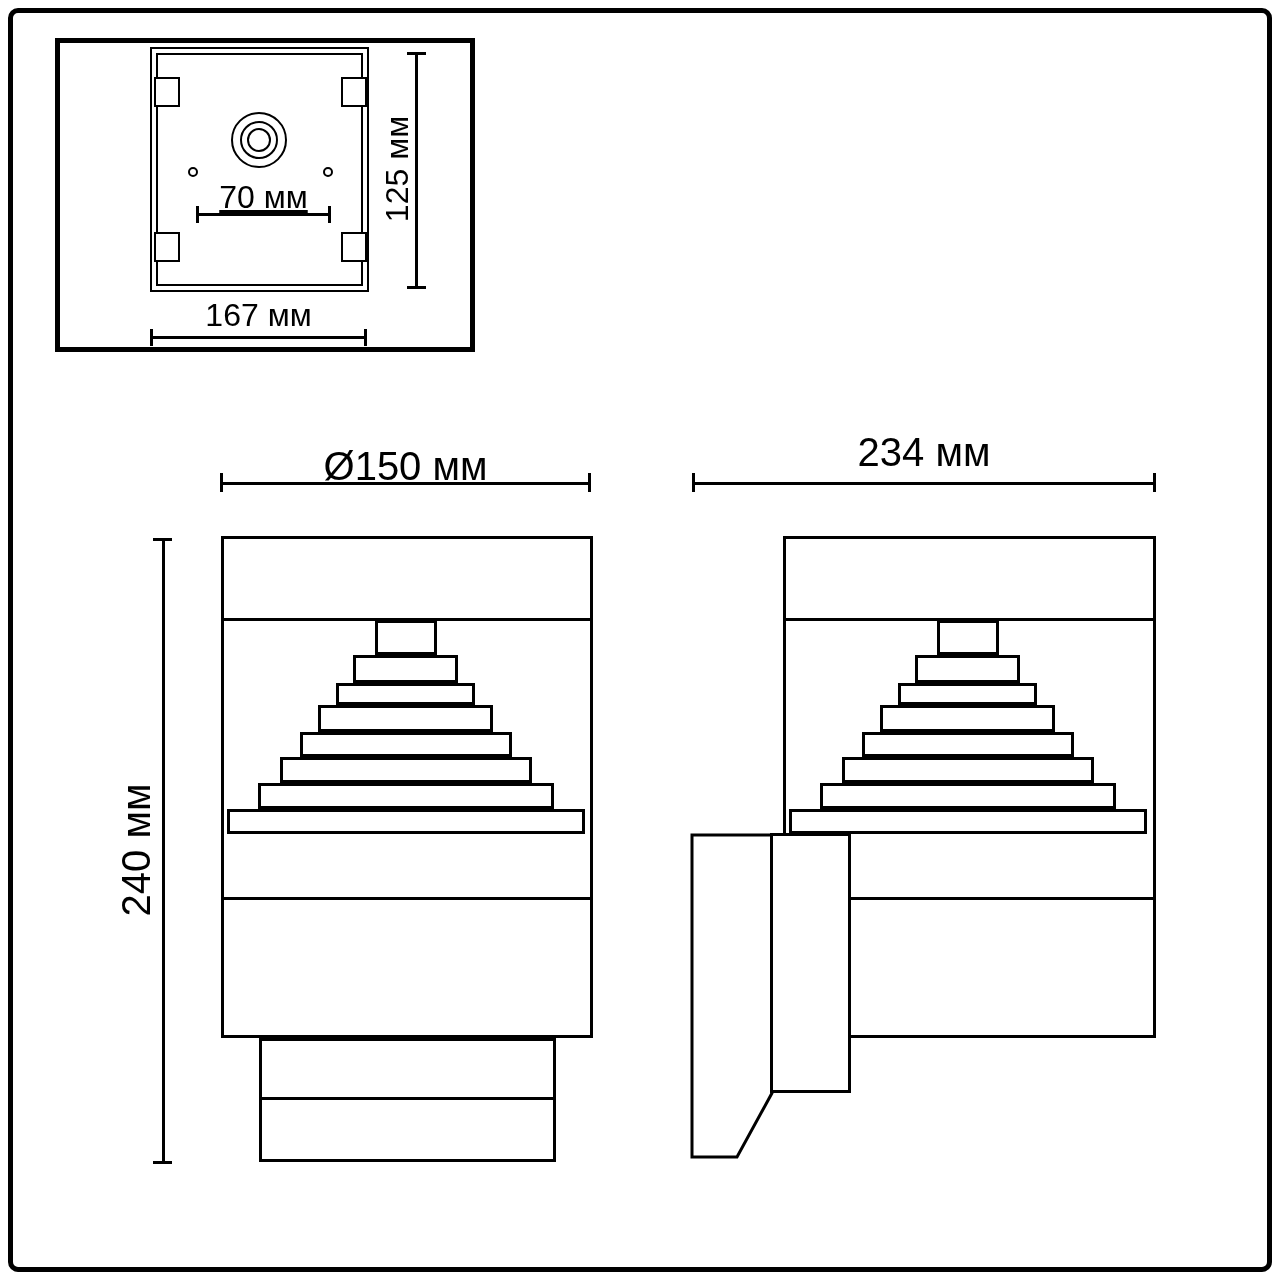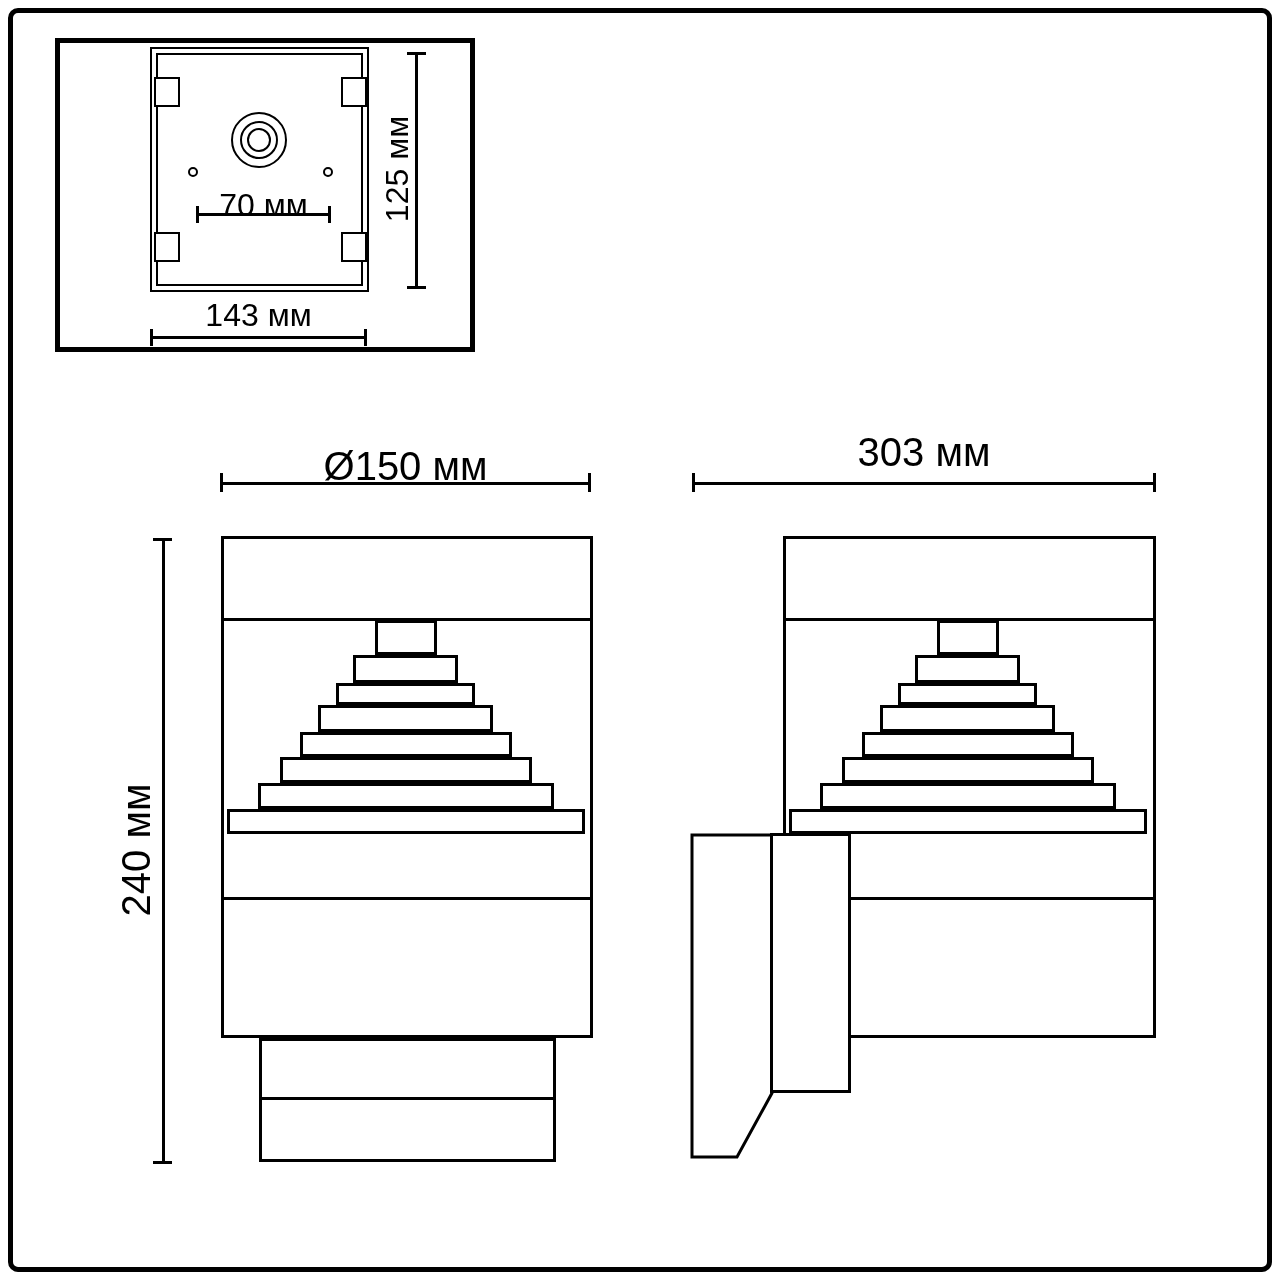--- a/index.html
+++ b/index.html
@@ -33,26 +33,26 @@
   <div class="box thin" style="left:154px;top:232px;width:26px;height:30px;"></div>
   <div class="box thin" style="left:341px;top:232px;width:26px;height:30px;"></div>
 
   <div class="circle" style="left:231px;top:112px;width:56px;height:56px;"></div>
   <div class="circle" style="left:240px;top:121px;width:38px;height:38px;"></div>
   <div class="circle" style="left:247px;top:128px;width:24px;height:24px;"></div>
 
   <div class="circle" style="left:188px;top:167px;width:10px;height:10px;"></div>
   <div class="circle" style="left:323px;top:167px;width:10px;height:10px;"></div>
 
-  <div class="lbl mid" style="left:186px;top:188px;width:155px;">70 мм</div>
+  <div class="lbl mid" style="left:186px;top:180px;width:155px;text-decoration:underline;">70 мм</div>
   <div class="ln" style="left:196px;top:213px;width:135px;height:3px;"></div>
   <div class="ln" style="left:196px;top:206px;width:3px;height:17px;"></div>
   <div class="ln" style="left:328px;top:206px;width:3px;height:17px;"></div>
 
-  <div class="lbl mid" style="left:150px;top:298px;width:217px;">143 мм</div>
+  <div class="lbl mid" style="left:150px;top:298px;width:217px;">167 мм</div>
   <div class="ln" style="left:150px;top:336px;width:217px;height:3px;"></div>
   <div class="ln" style="left:150px;top:329px;width:3px;height:17px;"></div>
   <div class="ln" style="left:364px;top:329px;width:3px;height:17px;"></div>
 
   <div class="lbl mid rot" style="left:322px;top:152px;width:150px;">125 мм</div>
   <div class="ln" style="left:415px;top:52px;width:3px;height:237px;"></div>
   <div class="ln" style="left:407px;top:52px;width:19px;height:3px;"></div>
   <div class="ln" style="left:407px;top:286px;width:19px;height:3px;"></div>
 
   <div class="lbl big" style="left:220px;top:444px;width:371px;">Ø150 мм</div>
@@ -74,21 +74,21 @@
   <div class="box" style="left:375px;top:620px;width:62px;height:35px;"></div>
 
   <div class="box" style="left:259px;top:1038px;width:297px;height:124px;"></div>
   <div class="ln" style="left:259px;top:1097px;width:297px;height:3px;"></div>
 
   <div class="lbl big rot" style="left:26px;top:828px;width:220px;">240 мм</div>
   <div class="ln" style="left:162px;top:538px;width:3px;height:626px;"></div>
   <div class="ln" style="left:153px;top:538px;width:19px;height:3px;"></div>
   <div class="ln" style="left:153px;top:1161px;width:19px;height:3px;"></div>
 
-  <div class="lbl big" style="left:692px;top:430px;width:464px;">303 мм</div>
+  <div class="lbl big" style="left:692px;top:430px;width:464px;">234 мм</div>
   <div class="ln" style="left:692px;top:482px;width:464px;height:3px;"></div>
   <div class="ln" style="left:692px;top:473px;width:3px;height:19px;"></div>
   <div class="ln" style="left:1153px;top:473px;width:3px;height:19px;"></div>
 
   <div class="ln" style="left:783px;top:536px;width:373px;height:3px;"></div>
   <div class="ln" style="left:783px;top:536px;width:3px;height:301px;"></div>
   <div class="ln" style="left:1153px;top:536px;width:3px;height:502px;"></div>
   <div class="ln" style="left:783px;top:618px;width:373px;height:3px;"></div>
   <div class="ln" style="left:850px;top:897px;width:306px;height:3px;"></div>
   <div class="ln" style="left:850px;top:1035px;width:306px;height:3px;"></div>

